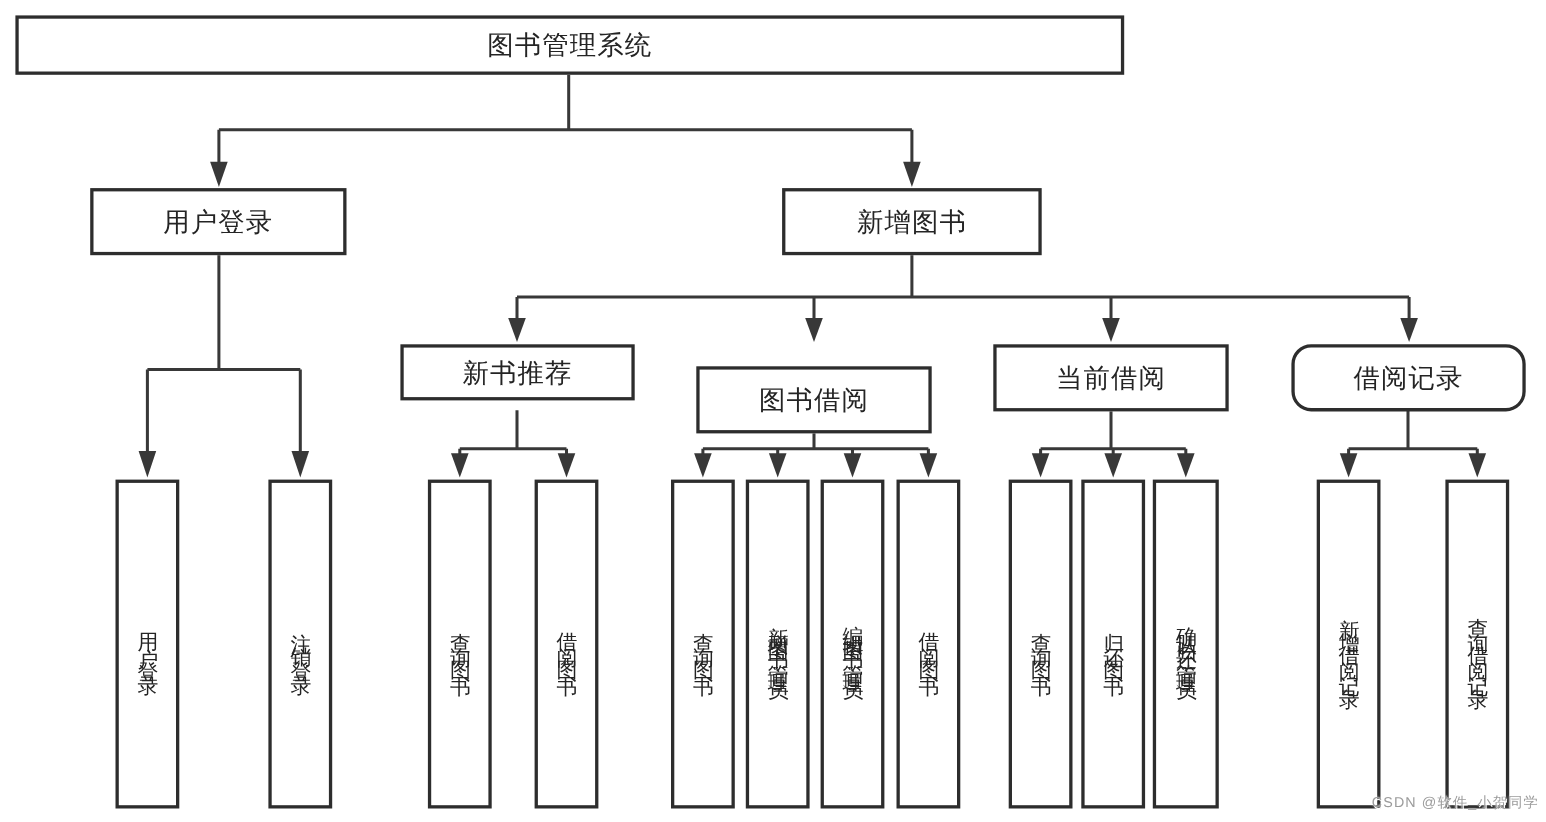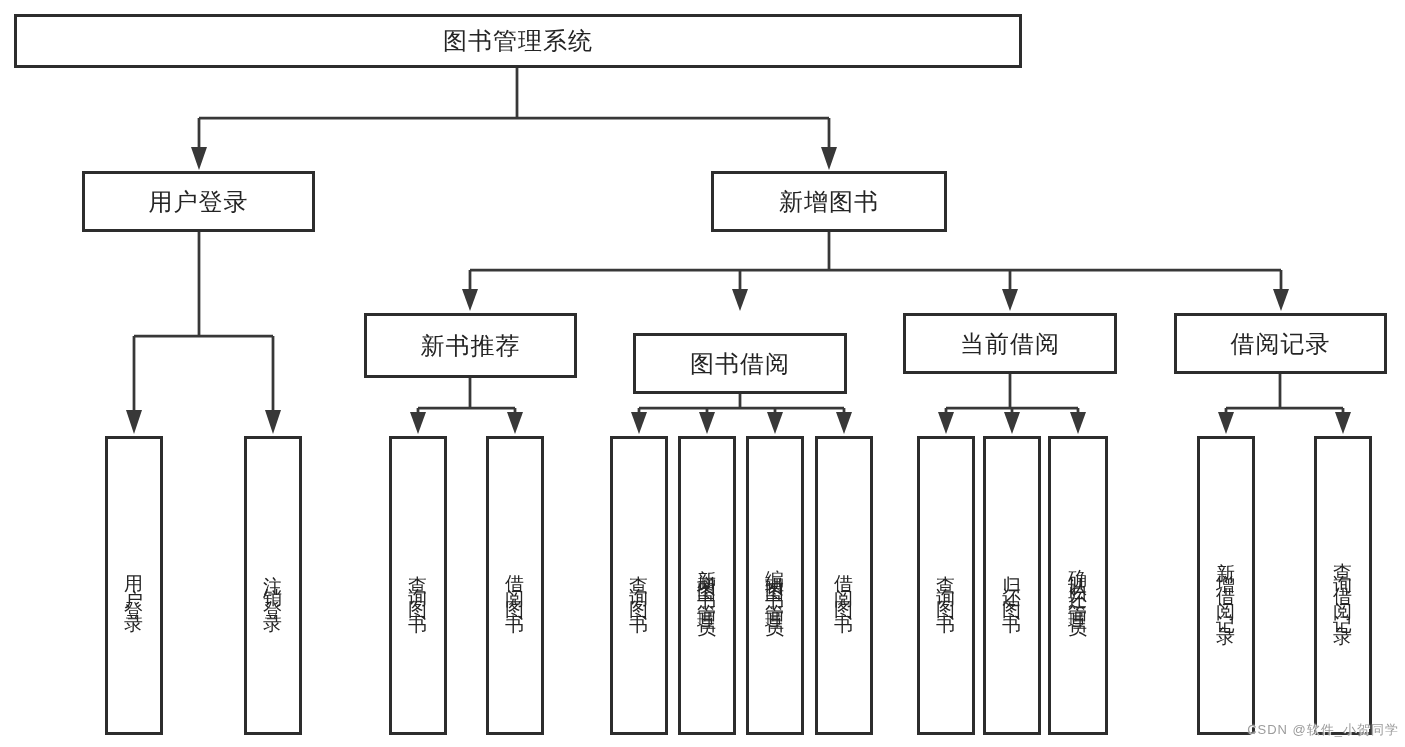--- a/index.html
+++ b/index.html
@@ -87,24 +87,24 @@
       <polygon points="1218,412 1234,412 1226,434"></polygon>
       <polygon points="1335,412 1351,412 1343,434"></polygon>
     </g>
   </svg>
 
   <div class="hbox" style="left:14px;top:14px;width:1008px;height:54px;">图书管理系统</div>
 
   <div class="hbox" style="left:82px;top:171px;width:233px;height:61px;">用户登录</div>
   <div class="hbox" style="left:711px;top:171px;width:236px;height:61px;">新增图书</div>
 
-  <div class="hbox" style="left:364px;top:313px;width:213px;height:65px;">新书推荐</div>
+  <div class="hbox" style="left:364px;top:313px;width:213px;height:51px;">新书推荐</div>
   <div class="hbox" style="left:633px;top:313px;width:214px;height:61px;margin-top:20px;">图书借阅</div>
   <div class="hbox" style="left:903px;top:313px;width:214px;height:61px;text-align:right;">当前借阅</div>
-  <div class="hbox" style="left:1174px;top:313px;width:213px;height:61px;">借阅记录</div>
+  <div class="hbox" style="left:1174px;top:313px;width:213px;height:61px;border-radius:18px;">借阅记录</div>
 
   <div class="vbox" style="left:105px;">
     <span class="vtext">用户登录</span>
   </div>
   <div class="vbox" style="left:244px;">
     <span class="vtext">注销登录</span>
   </div>
 
   <div class="vbox" style="left:389px;">
     <span class="vtext">查询图书</span>

